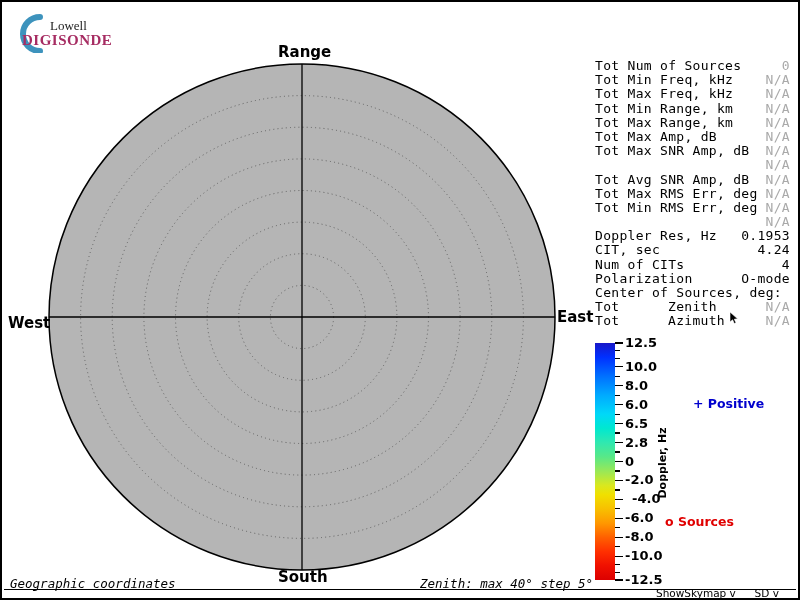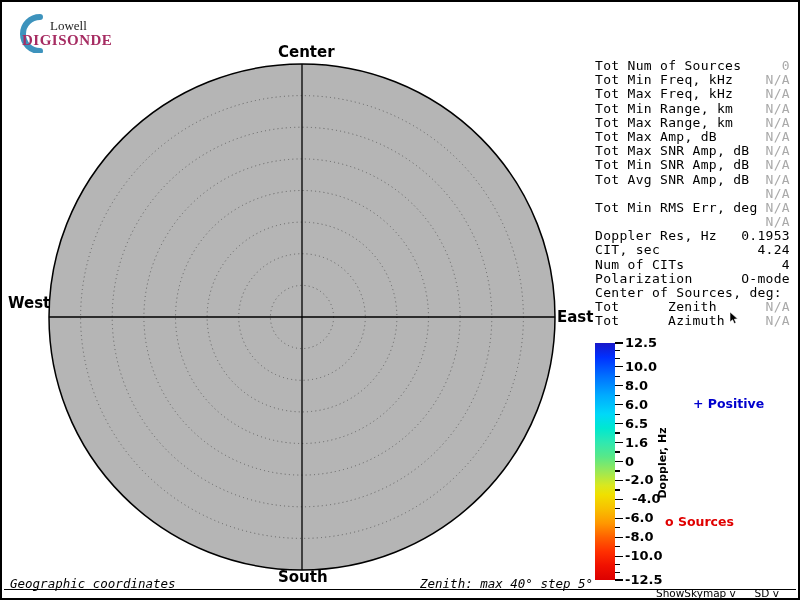--- a/index.html
+++ b/index.html
@@ -17,21 +17,21 @@
   .station-box{position:absolute;left:337px;top:0;right:0;height:43px;
                border-left:1.5px solid #000;border-bottom:1.5px solid #000;box-sizing:border-box;}
   .station-box pre{position:absolute;left:63px;top:4px;margin:0;
                    font:bold 13.3px "DejaVu Sans Mono",monospace;line-height:17.5px;white-space:pre;}
 
   
   .skymap{position:absolute;left:45px;top:60px;}
   .compass{position:absolute;font:bold 15px "DejaVu Sans",sans-serif;color:#000;}
   .c-north{left:276px;top:41px;width:48px;text-align:center;}
   .c-south{left:276px;top:566px;width:48px;text-align:center;}
-  .c-west {left:6px;top:292px;width:38px;text-align:right;}
+  .c-west {left:6px;top:312px;width:38px;text-align:right;}
   .c-east {left:555px;top:306px;}
 
   
   .stats{position:absolute;left:593px;top:57px;width:195px;
          font:13px "DejaVu Sans Mono",monospace;letter-spacing:.3px;}
   .stats .row{display:flex;height:14.2px;line-height:14.2px;white-space:pre;}
   .stats .lbl{flex:0 0 auto;}
   .stats .lbl-fixed{flex:0 0 73px;}
   .stats .val{margin-left:auto;}
   .stats .muted{color:#a9a9a9;}
@@ -88,36 +88,36 @@
         <circle cx="255" cy="255" r="94.9" fill="none" stroke="#606060" stroke-width="1" stroke-dasharray="1 3.2"></circle>
         <circle cx="255" cy="255" r="126.5" fill="none" stroke="#606060" stroke-width="1" stroke-dasharray="1 3.2"></circle>
         <circle cx="255" cy="255" r="158.1" fill="none" stroke="#606060" stroke-width="1" stroke-dasharray="1 3.2"></circle>
         <circle cx="255" cy="255" r="189.8" fill="none" stroke="#606060" stroke-width="1" stroke-dasharray="1 3.2"></circle>
         <circle cx="255" cy="255" r="221.4" fill="none" stroke="#606060" stroke-width="1" stroke-dasharray="1 3.2"></circle>
       </g>
     <line x1="255" y1="2" x2="255" y2="508" stroke="#000" stroke-width="1.3"></line>
     <line x1="2" y1="255" x2="508" y2="255" stroke="#000" stroke-width="1.3"></line>
   </svg>
 
-  <div class="compass c-north">Center</div>
+  <div class="compass c-north">Range</div>
   <div class="compass c-south">South</div>
   <div class="compass c-west">West</div>
   <div class="compass c-east">East</div>
 
   <div class="stats">
       <div class="row"><span class="lbl">Tot Num of Sources</span><span class="val muted">0</span></div>
       <div class="row"><span class="lbl">Tot Min Freq, kHz</span><span class="val muted">N/A</span></div>
       <div class="row"><span class="lbl">Tot Max Freq, kHz</span><span class="val muted">N/A</span></div>
       <div class="row"><span class="lbl">Tot Min Range, km</span><span class="val muted">N/A</span></div>
       <div class="row"><span class="lbl">Tot Max Range, km</span><span class="val muted">N/A</span></div>
       <div class="row"><span class="lbl">Tot Max Amp, dB</span><span class="val muted">N/A</span></div>
       <div class="row"><span class="lbl">Tot Max SNR Amp, dB</span><span class="val muted">N/A</span></div>
-      <div class="row"><span class="lbl">Tot Min SNR Amp, dB</span><span class="val muted">N/A</span></div>
+      <div class="row"><span class="val muted">N/A</span></div>
       <div class="row"><span class="lbl">Tot Avg SNR Amp, dB</span><span class="val muted">N/A</span></div>
-      <div class="row"><span class="val muted">N/A</span></div>
+      <div class="row"><span class="lbl">Tot Max RMS Err, deg</span><span class="val muted">N/A</span></div>
       <div class="row"><span class="lbl">Tot Min RMS Err, deg</span><span class="val muted">N/A</span></div>
       <div class="row"><span class="val muted">N/A</span></div>
       <div class="row"><span class="lbl">Doppler Res, Hz</span><span class="val">0.1953</span></div>
       <div class="row"><span class="lbl">CIT, sec</span><span class="val">4.24</span></div>
       <div class="row"><span class="lbl">Num of CITs</span><span class="val">4</span></div>
       <div class="row"><span class="lbl">Polarization</span><span class="val">O-mode</span></div>
       <div class="row"><span class="lbl">Center of Sources, deg:</span><span class="val"></span></div>
       <div class="row"><span class="lbl lbl-fixed">Tot</span><span>Zenith</span><span class="val muted">N/A</span></div>
       <div class="row"><span class="lbl lbl-fixed">Tot</span><span>Azimuth</span><span class="val muted">N/A</span></div>
     </div>
@@ -155,21 +155,21 @@
       <div class="tick minor" style="top: 203.22px;"></div>
       <div class="tick minor" style="top: 220.568px;"></div>
       <div class="tick minor" style="top: 228.532px;"></div>
     </div>
   <div class="cbar-labels">
       <div class="cl" style="top: -8px;">12.5</div>
       <div class="cl" style="top: 15.7px;">10.0</div>
       <div class="cl" style="top: 34.66px;">8.0</div>
       <div class="cl" style="top: 53.62px;">6.0</div>
       <div class="cl" style="top: 72.58px;">6.5</div>
-      <div class="cl" style="top: 91.54px;">1.6</div>
+      <div class="cl" style="top: 91.54px;">2.8</div>
       <div class="cl" style="top: 110.5px;">0</div>
       <div class="cl" style="top: 129.46px;">-2.0</div>
       <div class="cl" style="top: 148.42px; margin-left: 7px;">-4.0</div>
       <div class="cl" style="top: 167.38px;">-6.0</div>
       <div class="cl" style="top: 186.34px;">-8.0</div>
       <div class="cl" style="top: 205.3px;">-10.0</div>
       <div class="cl" style="top: 229px;">-12.5</div>
     </div>
   <div class="doppler-label">Doppler, Hz</div>
 

